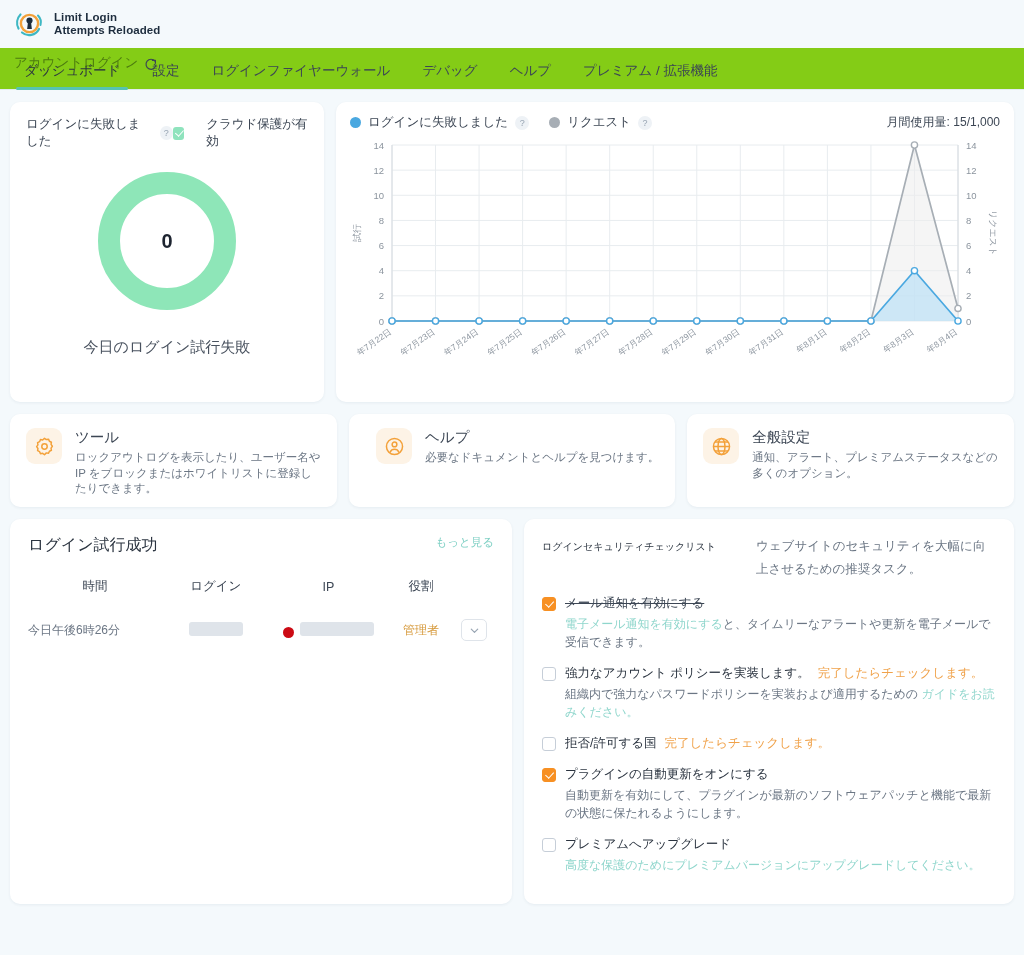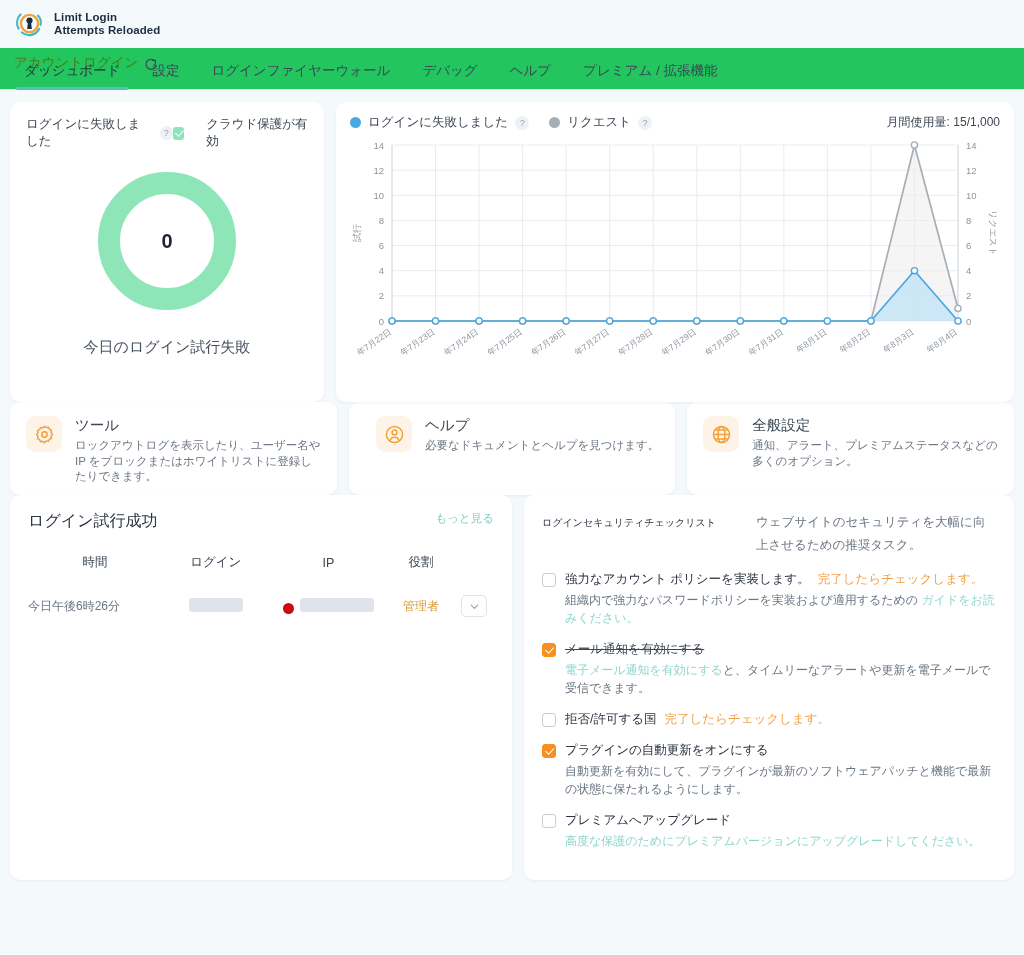--- a/index.html
+++ b/index.html
@@ -34,37 +34,37 @@
     font-size: 13.5px; color: #4d7c0f; padding-top: 14px;
   }
   .account-icon { width: 14px; height: 14px; display: block; }
 
   
   .nav {
     display: flex; align-items: flex-end; gap: 0;
     padding: 0 8px;
     height: 42px;
     border-bottom: 1px solid #e2ebf1;
-    background: #22c55e;
+    background: #84cc16;
   }
   .nav-item {
     font-size: 13.5px; color: #3c4654;
     padding: 0 16px 9px 16px;
     position: relative; white-space: nowrap;
     cursor: pointer;
   }
   .nav-item.active { color: #2b3440; }
   .nav-item.active::after {
     content: ""; position: absolute; left: 8px; right: 8px; bottom: -1px;
     height: 3px; background: #56c3b2; border-radius: 2px;
   }
 
   
   .content { padding: 12px 10px 0 10px; }
-  .row { display: flex; gap: 12px; }
+  .row { display: flex; gap: 12px; margin-bottom: 12px; }
 
   .card {
     background: #ffffff;
     border-radius: 10px;
     box-shadow: 0 1px 3px rgba(40,70,100,.07);
   }
 
   
   .donut-card { width: 331px; height: 300px; padding: 14px 16px; }
   .donut-head { display: flex; align-items: center; justify-content: space-between; }
@@ -421,31 +421,31 @@
         </table>
       </div>
 
       <div class="card checklist-card">
         <div class="cl-head">
           <div class="cl-title">ログインセキュリティチェックリスト</div>
           <div class="cl-sub">ウェブサイトのセキュリティを大幅に向上させるための推奨タスク。</div>
         </div>
         <div class="cl-list" id="checklist-items">
             <div class="cl-item">
+              <span class="cb checked"></span>
+              <div>
+                <div class="cl-main done">メール通知を有効にする</div>
+                <div class="cl-desc"><span class="lk">電子メール通知を有効にする</span>と、タイムリーなアラートや更新を電子メールで受信できます。</div>
+              </div>
+            </div>
+            <div class="cl-item">
               <span class="cb"></span>
               <div>
                 <div class="cl-main">強力なアカウント ポリシーを実装します。<span class="cl-hint">完了したらチェックします。</span></div>
                 <div class="cl-desc">組織内で強力なパスワードポリシーを実装および適用するための <span class="lk">ガイドをお読みください。</span></div>
-              </div>
-            </div>
-            <div class="cl-item">
-              <span class="cb checked"></span>
-              <div>
-                <div class="cl-main done">メール通知を有効にする</div>
-                <div class="cl-desc"><span class="lk">電子メール通知を有効にする</span>と、タイムリーなアラートや更新を電子メールで受信できます。</div>
               </div>
             </div>
             <div class="cl-item">
               <span class="cb"></span>
               <div>
                 <div class="cl-main">拒否/許可する国<span class="cl-hint">完了したらチェックします。</span></div>
               </div>
             </div>
             <div class="cl-item">
               <span class="cb checked"></span>

